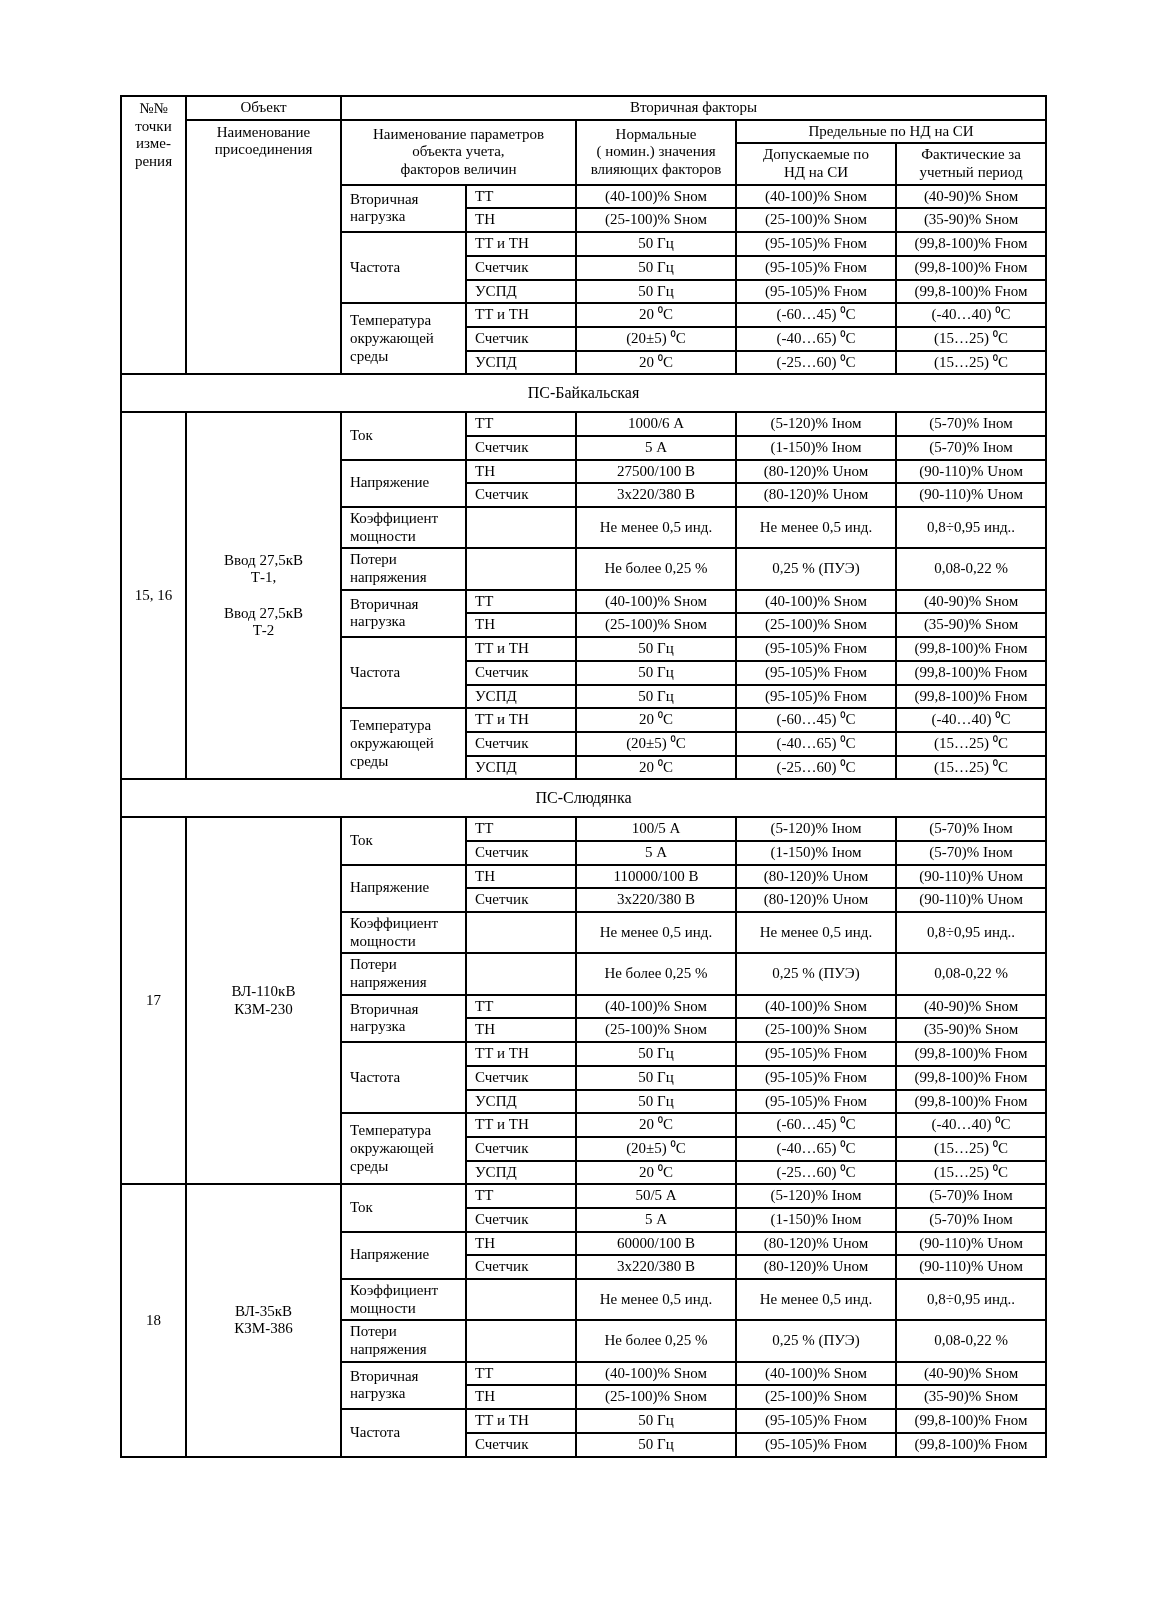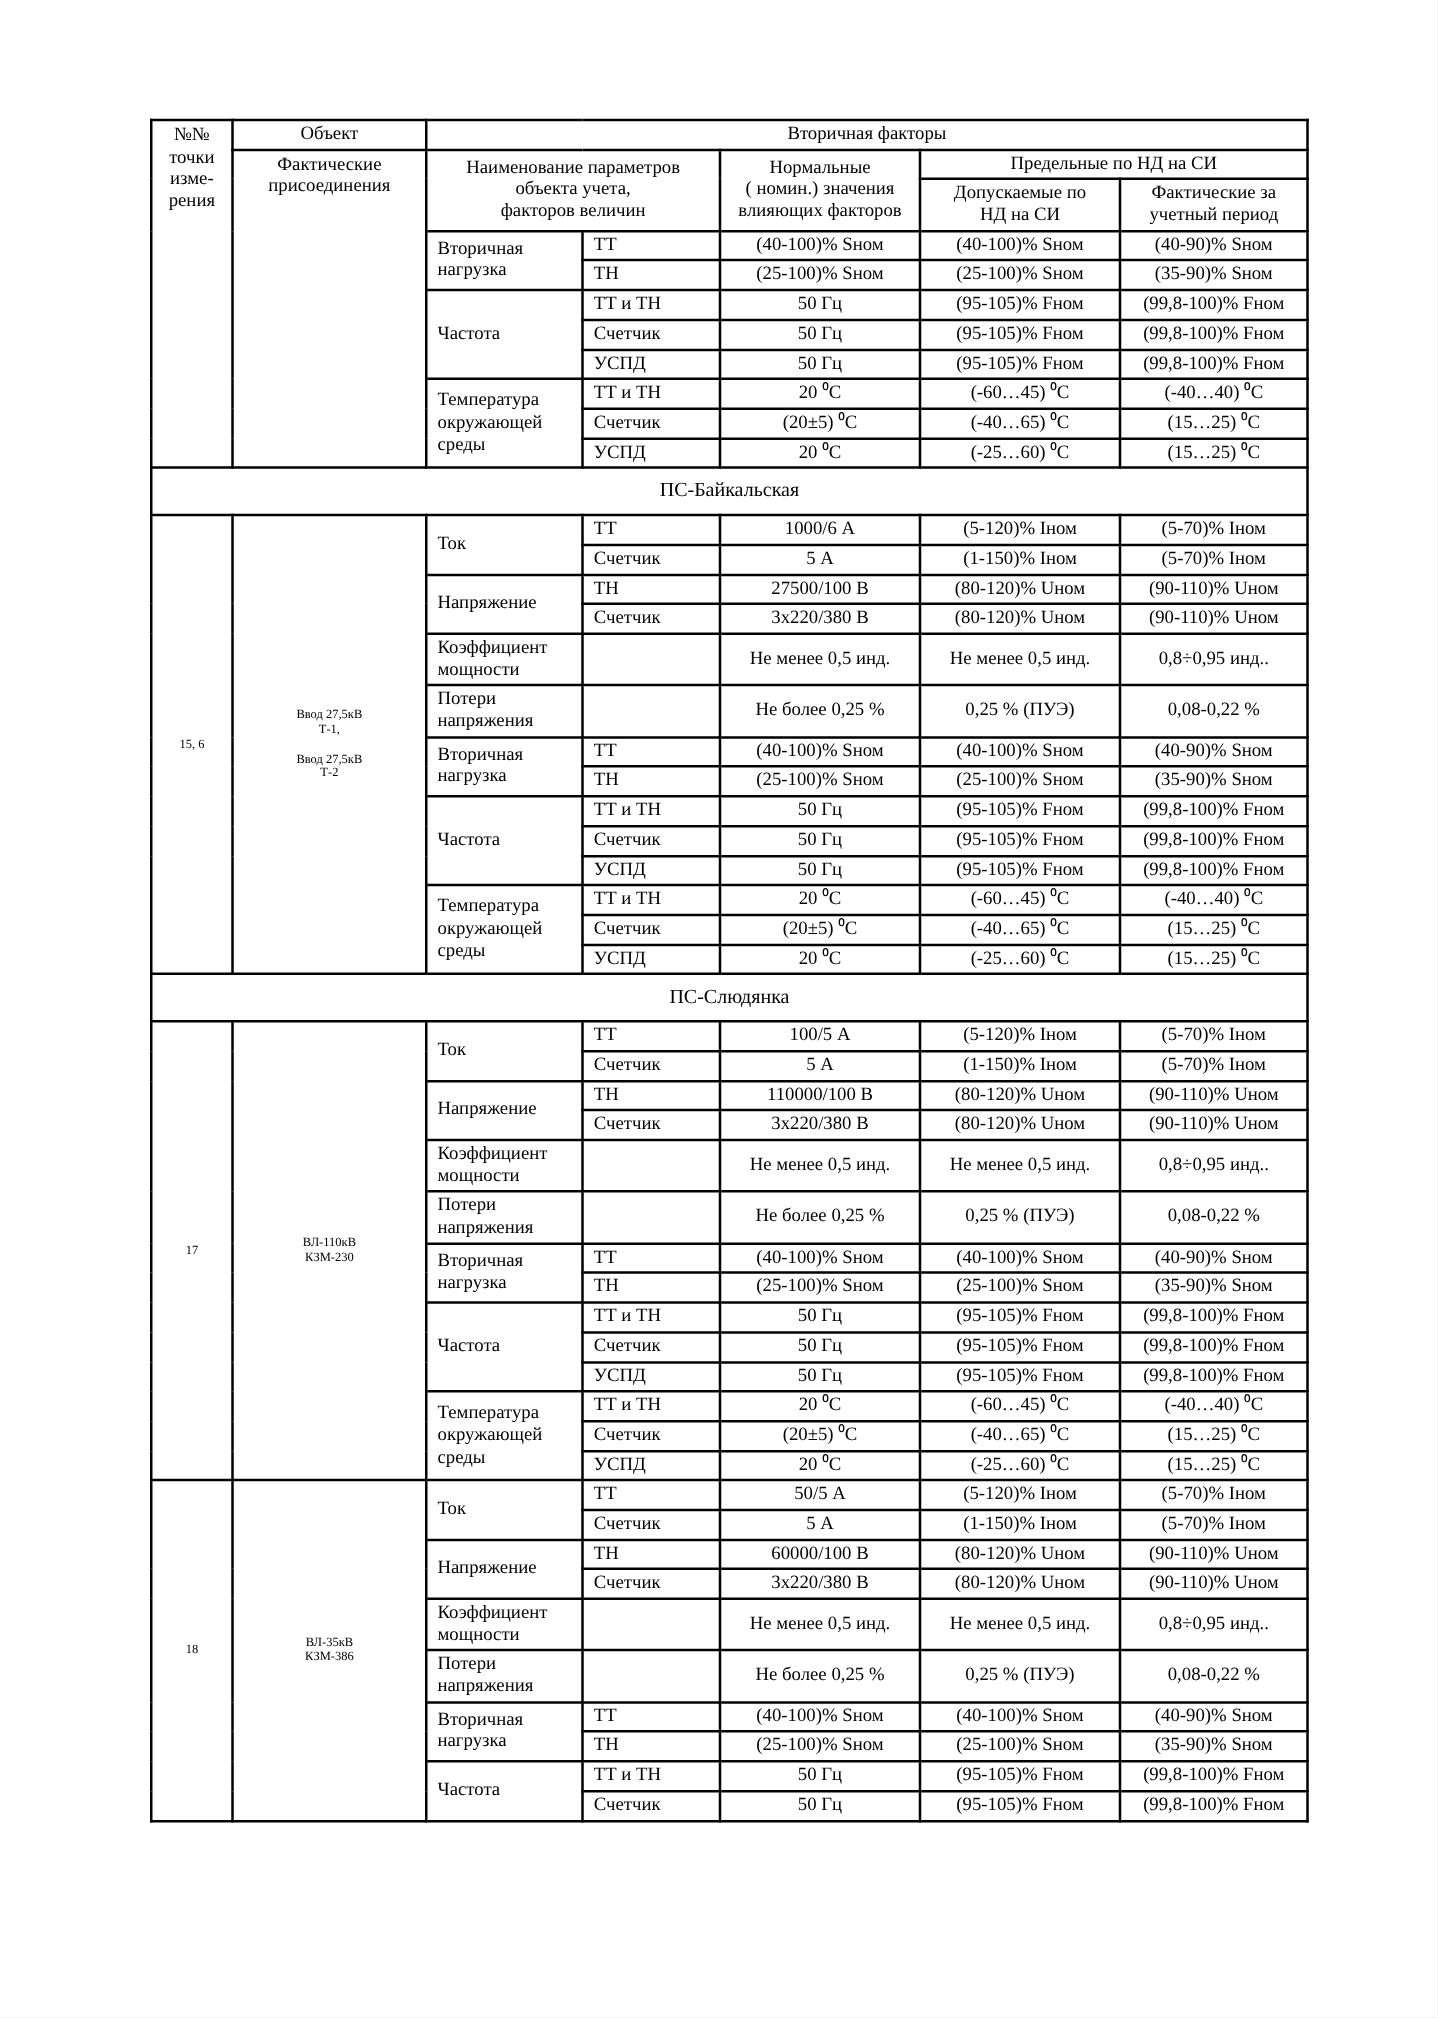--- a/index.html
+++ b/index.html
@@ -36,21 +36,21 @@
     text-align: center;
     vertical-align: middle;
     padding: 2px 4px;
     overflow: hidden;
   }
   td.l { text-align: left; padding-left: 8px; }
   td.pre { white-space: pre-line; }
   td.top { vertical-align: top; padding-top: 3px; }
   tr.section-row td { height: 38px; font-size: 16px; }
   td.hdr { font-size: 15px; }
-  td.num, td.obj { font-size: 10px; text-align: center; }
+  td.num, td.obj { font-size: 15px; text-align: center; }
 </style>
 </head>
 <body>
 
 <div class="page">
   <table class="doc-table">
     <colgroup>
       <col class="c1">
         <col class="c2">
         <col class="c3">
@@ -62,21 +62,21 @@
     <tbody>
         <tr>
           <td rowspan="11" class="hdr pre top">№№
 точки
 изме-
 рения</td>
           <td class="hdr">Объект</td>
           <td colspan="5" class="hdr">Вторичная факторы</td>
         </tr>
         <tr>
-          <td rowspan="10" class="hdr pre top">Фактические
+          <td rowspan="10" class="hdr pre top">Наименование
 присоединения</td>
           <td colspan="2" rowspan="2" class="hdr pre">Наименование параметров
 объекта учета,
 факторов величин</td>
           <td rowspan="2" class="hdr pre">Нормальные
 ( номин.) значения
 влияющих факторов</td>
           <td colspan="2" class="hdr">Предельные по НД на СИ</td>
         </tr>
         <tr>
@@ -136,21 +136,21 @@
         <tr>
           <td class="l">УСПД</td>
           <td>20 ⁰С</td>
           <td>(-25…60) ⁰С</td>
           <td>(15…25) ⁰С</td>
         </tr>
         <tr class="section-row">
           <td colspan="7">ПС-Байкальская</td>
         </tr>
         <tr>
-          <td rowspan="14" class="num">15, 6</td>
+          <td rowspan="14" class="num">15, 16</td>
           <td rowspan="14" class="obj pre">Ввод 27,5кВ
 Т-1,
 
 Ввод 27,5кВ
 Т-2</td>
           <td rowspan="2" class="l">Ток</td>
           <td class="l">ТТ</td>
           <td>1000/6 А</td>
           <td>(5-120)% Iном</td>
           <td>(5-70)% Iном</td>

